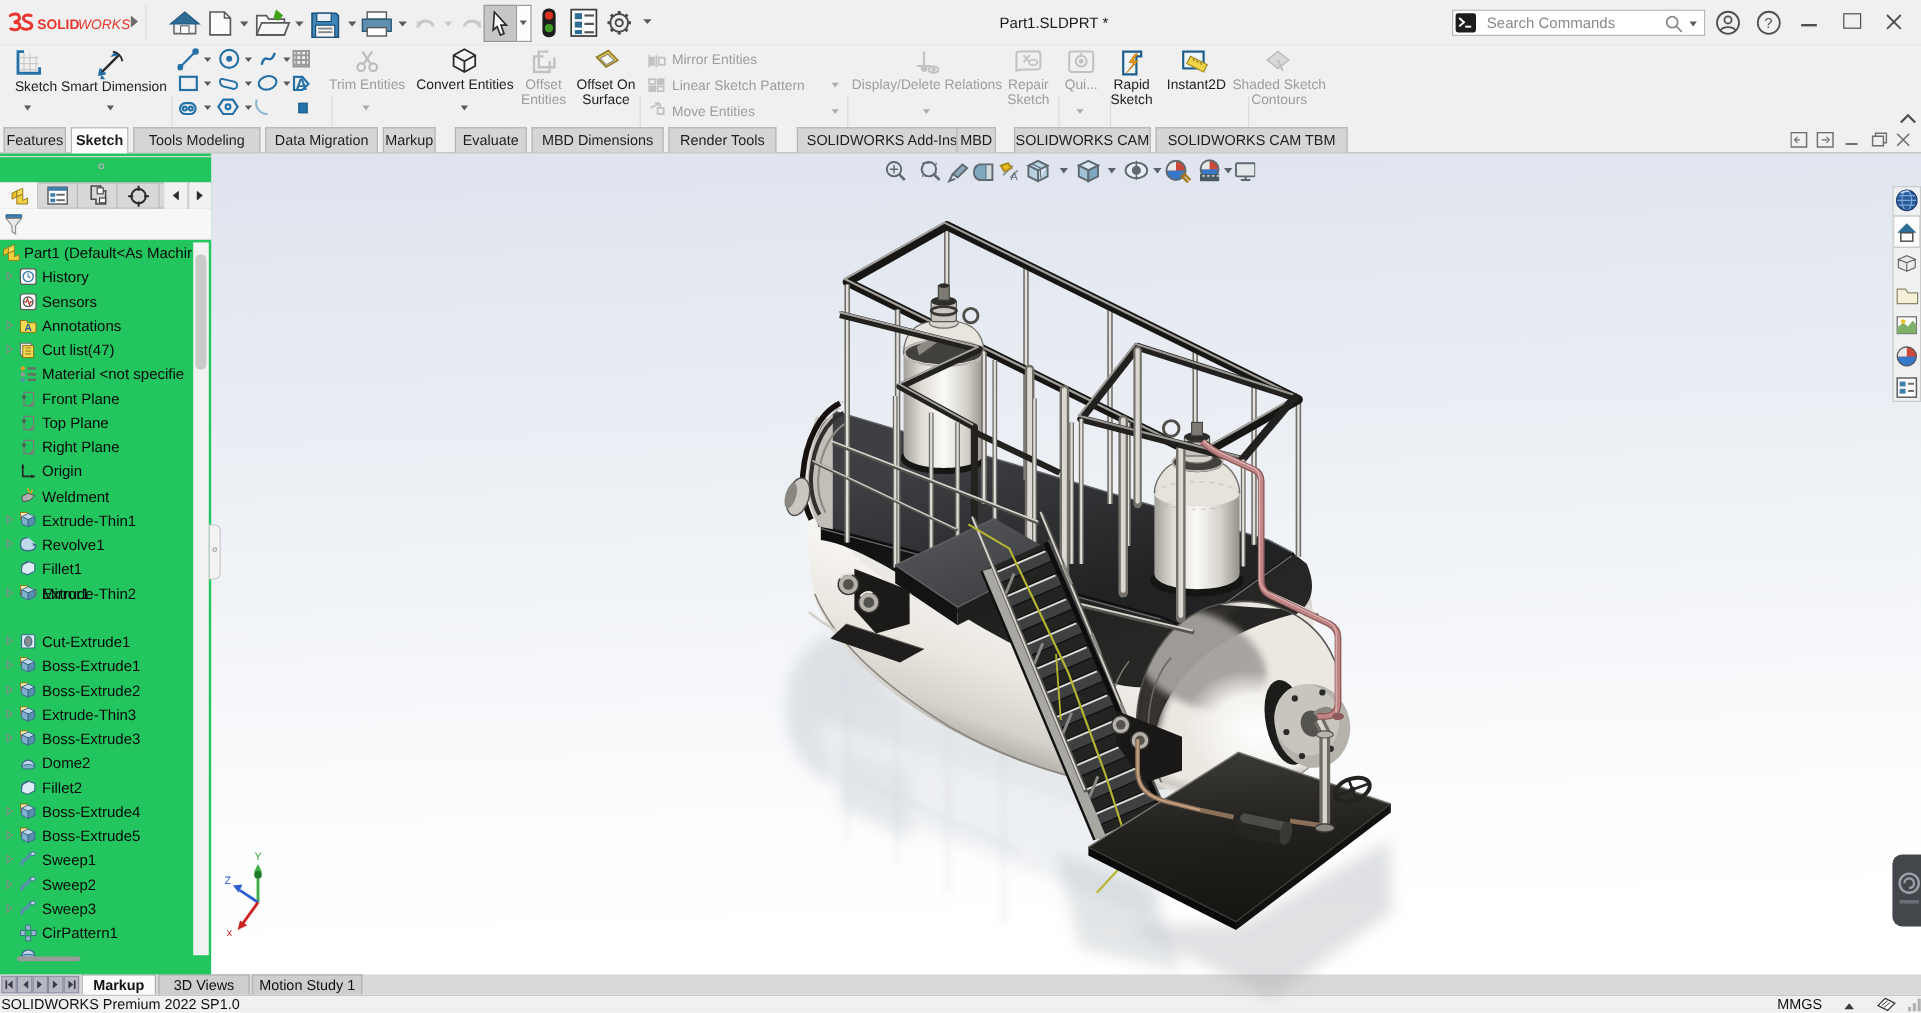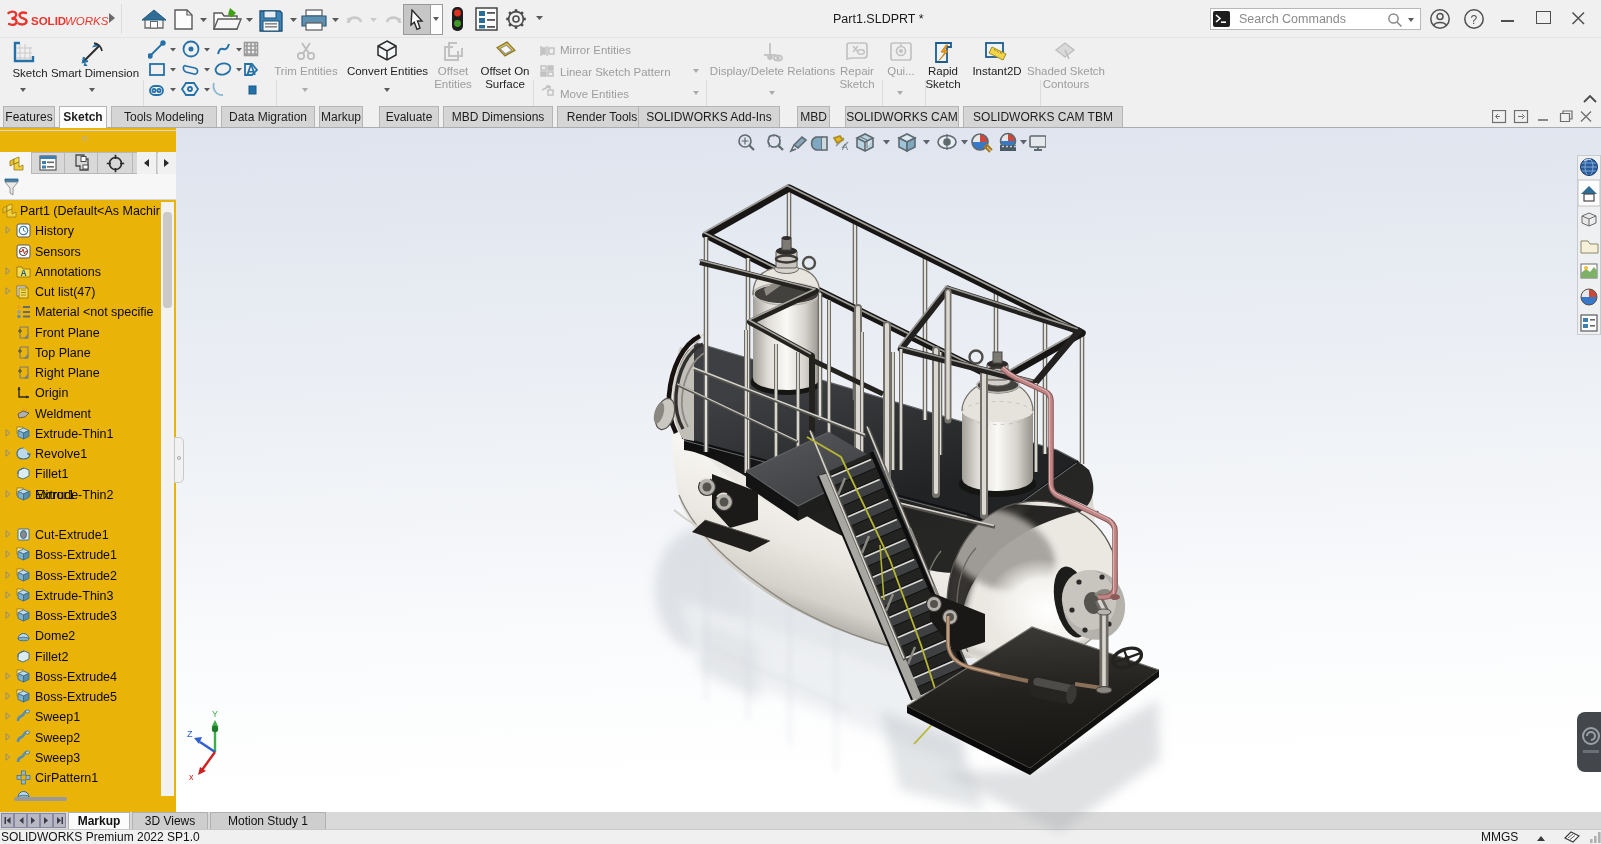--- a/index.html
+++ b/index.html
@@ -1,21 +1,21 @@
 <!DOCTYPE html>
 <html><head><meta charset="utf-8"><style>
 *{margin:0;padding:0;box-sizing:border-box}
 html,body{width:1601px;height:844px;overflow:hidden;font-family:"Liberation Sans",sans-serif;background:#fff}
 .abs{position:absolute}
 #titlebar{position:absolute;left:0;top:0;width:1601px;height:38px;background:#f0f0f0;border-bottom:1px solid #e5e5e5}
 #ribbon{position:absolute;left:0;top:38px;width:1601px;height:68px;background:#f0f0f0}
 #tabrow{position:absolute;left:0;top:106px;width:1601px;height:22px;background:#f0f0f0;border-bottom:1px solid #adadad}
 .ctab{position:absolute;top:0;height:21px;background:#d5d5d5;border:1px solid #b5b5b5;border-bottom:none;font-size:12px;color:#1d1d1d;text-align:center;line-height:20px}
 .ctab.active{background:#fdfdfd;font-weight:bold;height:22px;z-index:3}
-#leftpanel{position:absolute;left:0;top:128px;width:176px;height:684px;background:#eab308;z-index:5}
+#leftpanel{position:absolute;left:0;top:128px;width:176px;height:684px;background:#22c55e;z-index:5}
 #viewport{position:absolute;left:176px;top:128px;width:1425px;height:684px;background:linear-gradient(178deg,#dee3ee 0%,#e5e9f1 18%,#ecEFf4 38%,#f4f6f9 58%,#fbfcfd 75%,#ffffff 92%)}
 #bottombar{position:absolute;left:0;top:812px;width:1601px;height:17px;background:#d9d9d9}
 .btab{position:absolute;top:0;height:17px;background:#cecece;border:1px solid #b0b0b0;border-bottom:none;font-size:12px;color:#111;text-align:center;line-height:16px}
 #statusbar{position:absolute;left:0;top:829px;width:1601px;height:15px;background:#f0f0f0;border-top:1px solid #c8c8c8;font-size:12px;color:#111}
 .tree-row{position:absolute;left:0;width:160px;height:20px;font-size:12.5px;color:#0a0a0a;white-space:nowrap}
 .tree-row .lbl{position:absolute;left:35px;top:3px}
 .tree-row .arr{position:absolute;left:4px;top:5px;width:8px;height:8px}
 .rlabel{position:absolute;font-size:11.5px;color:#444;text-align:center;line-height:13px}
 .rlabel.dis{color:#9d9d9d}
 .dsep{position:absolute;top:42px;height:58px;width:1px;background:#dcdcdc}
@@ -302,21 +302,21 @@
 </div>
 <div id="tabrow">
 <div class="ctab" style="left:3px;width:52px">Features</div>
 <div class="ctab active" style="left:59px;width:48px">Sketch</div>
 <div class="ctab" style="left:111px;width:106px">Tools Modeling</div>
 <div class="ctab" style="left:221px;width:94px">Data Migration</div>
 <div class="ctab" style="left:319px;width:44px">Markup</div>
 <div class="ctab" style="left:379px;width:60px">Evaluate</div>
 <div class="ctab" style="left:443px;width:110px">MBD Dimensions</div>
 <div class="ctab" style="left:557px;width:90px">Render Tools</div>
-<div class="ctab" style="left:638px;width:142px">SOLIDWORKS Add-Ins</div>
+<div class="ctab" style="left:664px;width:142px">SOLIDWORKS Add-Ins</div>
 <div class="ctab" style="left:797px;width:33px">MBD</div>
 <div class="ctab" style="left:845px;width:114px">SOLIDWORKS CAM</div>
 <div class="ctab" style="left:963px;width:160px">SOLIDWORKS CAM TBM</div>
 <svg class="abs" style="left:1492px;top:4px" width="100" height="14" viewBox="0 0 100 14">
  <g fill="none" stroke="#6e6e6e" stroke-width="1.2">
   <rect x="0.5" y="0.5" width="13" height="12"></rect>
         <path d="M4,6.5 l4,0 M6,4 l-2.5,2.5 l2.5,2.5" stroke-width="1"></path>
   <rect x="22.5" y="0.5" width="13" height="12"></rect>
         <path d="M26,6.5 l5,0 M30,4 l2.5,2.5 l-2.5,2.5" stroke-width="1"></path>
   <path d="M46,10 l10,0" stroke-width="1.6"></path>
@@ -1185,21 +1185,21 @@
         <rect x="3.5" y="4" width="1.5" height="7"></rect>
   <path d="M22.5,4 L18.5,7.5 L22.5,11 Z"></path>
   <path d="M30,4 L34,7.5 L30,11 Z"></path>
   <path d="M43,4 L47,7.5 L43,11 Z"></path>
         <path d="M56,4 L60,7.5 L56,11 Z"></path>
         <rect x="60.5" y="4" width="1.5" height="7"></rect>
  </g>
 </svg>
 <div class="btab" style="left:68px;width:62px;background:#fbfbfb;font-weight:bold">Markup</div>
 <div class="btab" style="left:132px;width:76px">3D Views</div>
-<div class="btab" style="left:210px;width:116px">Motion Study 1</div>
+<div class="btab" style="left:210px;width:92px">Motion Study 1</div>
 </div>
 <div id="statusbar">
 <div class="abs" style="left:1px;top:0px;font-size:12px;color:#111">SOLIDWORKS Premium 2022 SP1.0</div>
 <div class="abs" style="left:1481px;top:0px;font-size:12px;color:#111">MMGS</div>
 <div class="abs" style="left:1537px;top:6px;width:0;height:0;border-left:4px solid transparent;border-right:4px solid transparent;border-bottom:5px solid #3a3a3a"></div>
 <svg class="abs" style="left:1564px;top:1px" width="16" height="13" viewBox="0 0 16 13">
       <path d="M1,7 L7,1 L15,5 L9,11 Z" fill="#fdfdfd" stroke="#3a3a3a" stroke-width="1.1"></path>
       <path d="M4,7 l5,-4 M6,8.5 l5,-4" stroke="#3a3a3a" stroke-width=".8"></path>
     </svg>
 <svg class="abs" style="left:1590px;top:2px" width="11" height="11" viewBox="0 0 11 11">

